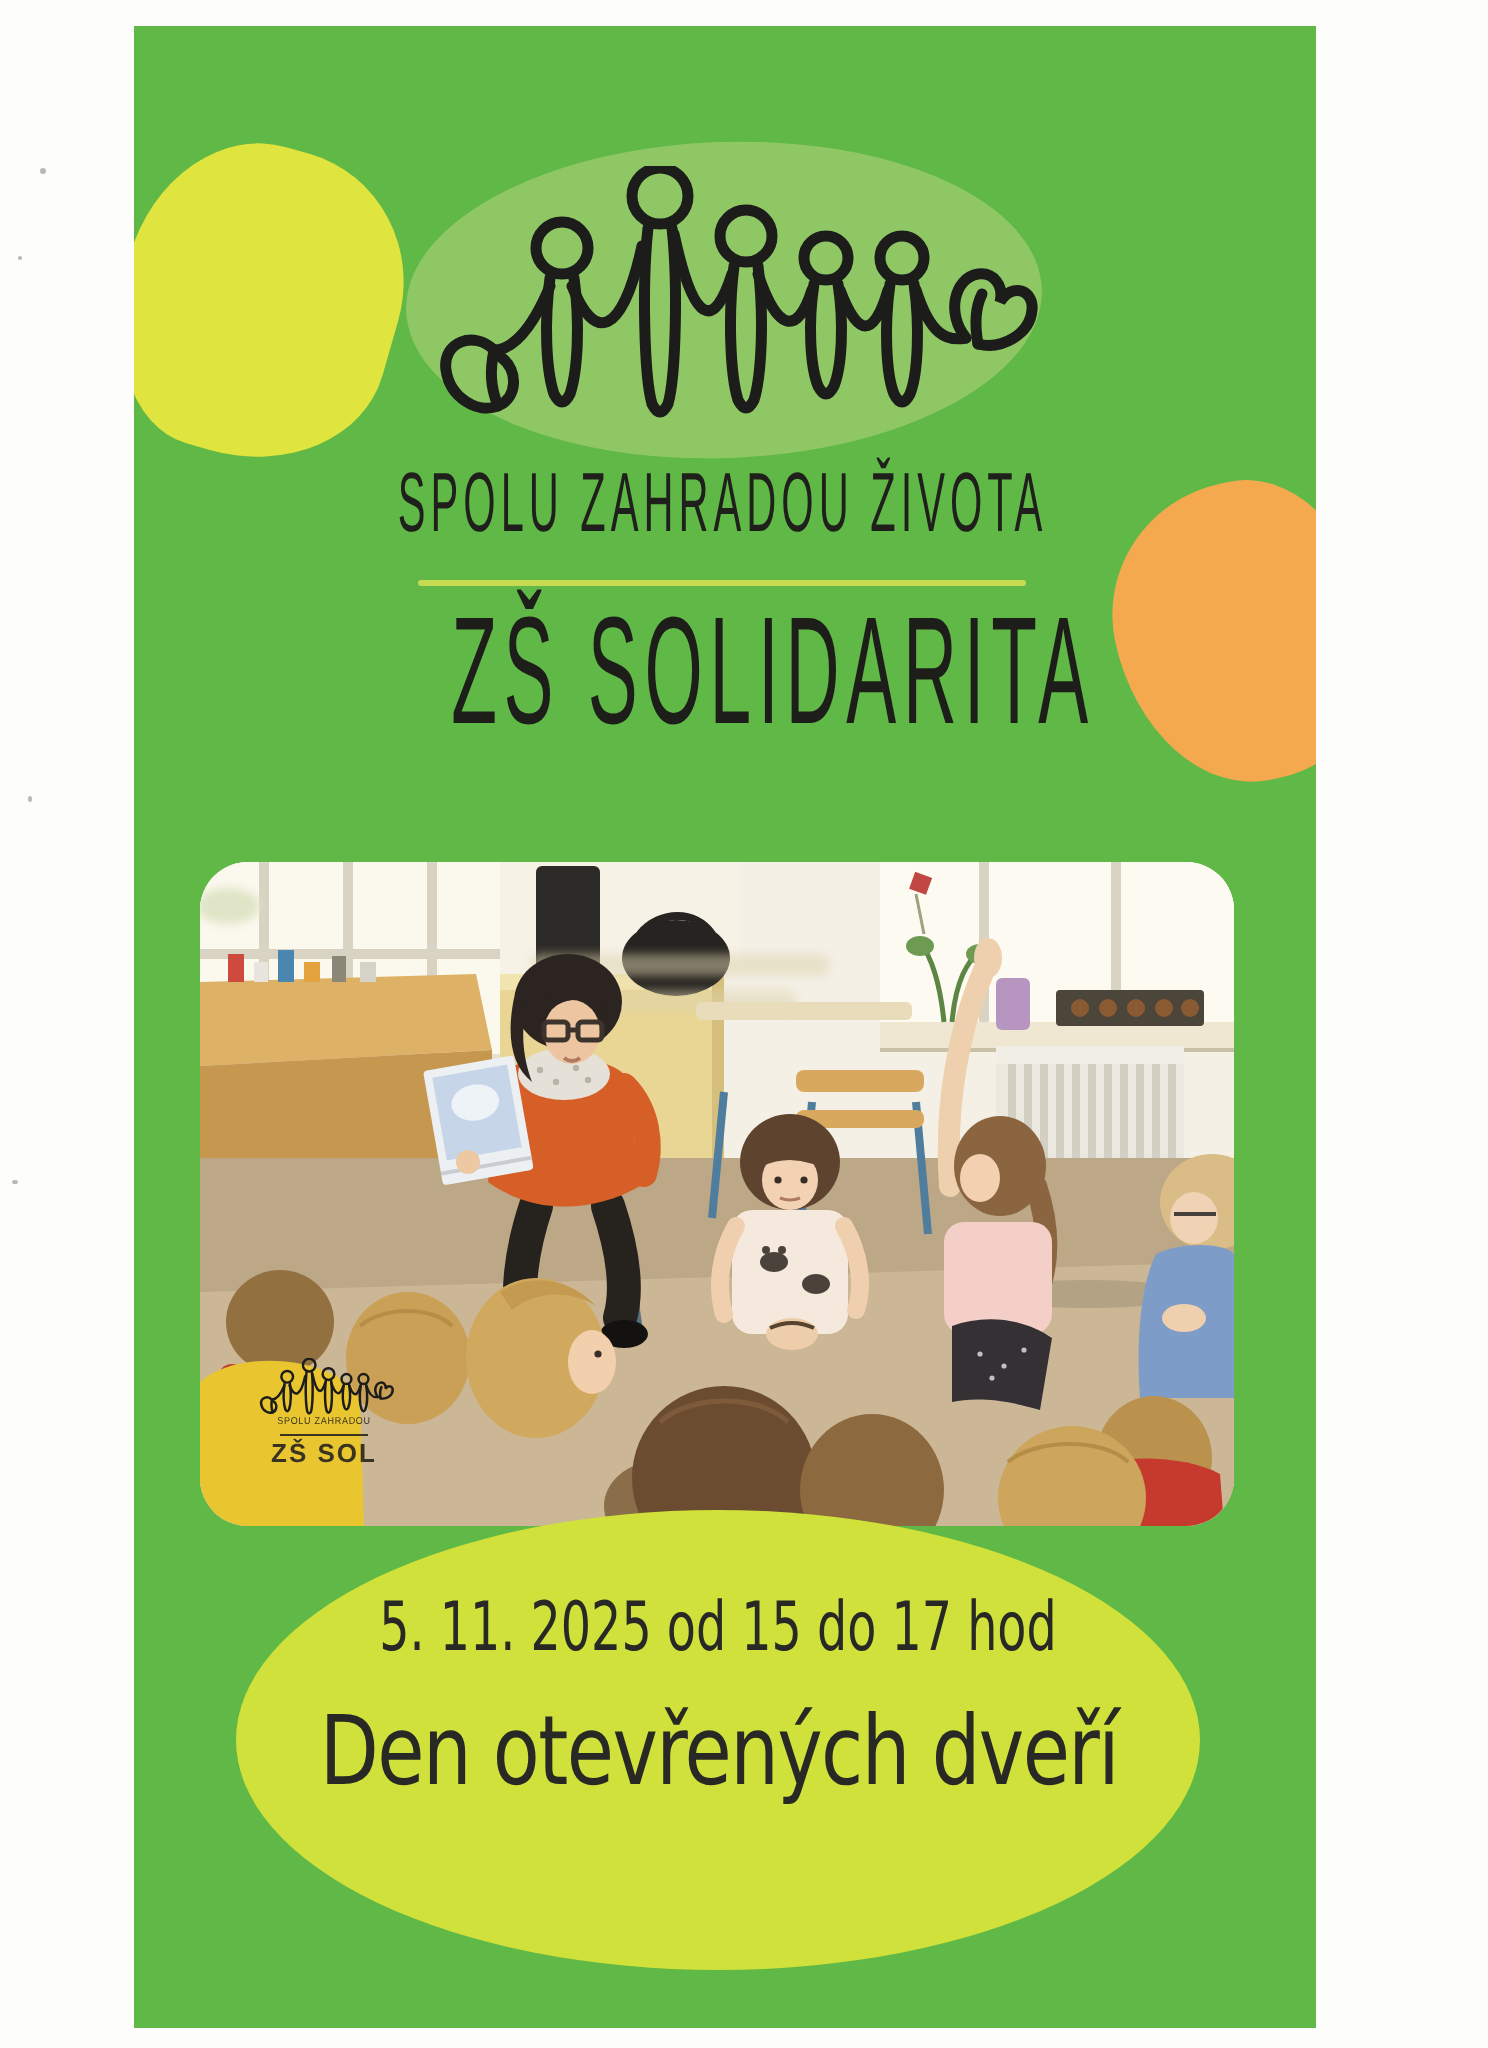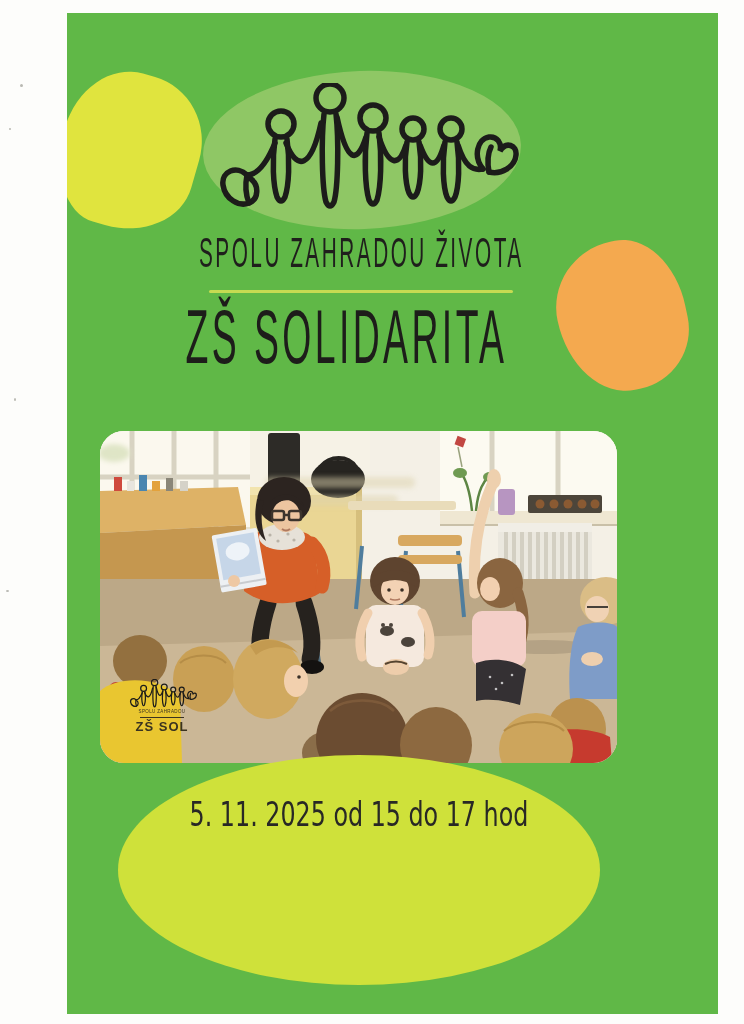--- a/index.html
+++ b/index.html
@@ -3,21 +3,21 @@
 <meta charset="utf-8">
 <style>
   html,body{margin:0;padding:0;}
   body{
     width:744px;height:1024px;position:relative;overflow:hidden;
     background:#fdfdfb;font-family:"Liberation Sans",sans-serif;
   }
   .speck{position:absolute;border-radius:50%;background:#b9b9b2;}
   
   .poster{
-    position:absolute;left:67px;top:13px;width:651px;height:1001px;
+    position:absolute;left:67px;top:13px;width:591px;height:1001px;
     background:#60b847;overflow:hidden;
   }
   
   .blob{position:absolute;}
   .blob-yellow{
     left:-6px;top:60px;width:138px;height:156px;background:#e0e43e;
     border-radius:48% 52% 58% 42% / 52% 48% 42% 58%;
     transform:rotate(16deg);
   }
   .blob-light{
@@ -40,22 +40,22 @@
   .org-line span{
     display:inline-block;font-size:40px;font-weight:400;letter-spacing:.12em;
     transform:scale(.52,1.05);transform-origin:center;
   }
   .divider{
     position:absolute;left:142px;top:277px;width:304px;height:3px;
     background:#c6db52;border-radius:2px;
   }
   .school-line{
     position:absolute;left:0;top:284px;width:589px;height:78px;
-    display:flex;align-items:center;justify-content:flex-end;
-    color:#1d1d1a;white-space:nowrap;
+    display:flex;align-items:center;justify-content:center;
+    color:#1d1d1a;white-space:nowrap;padding-left:25px;
   }
   .school-line span{
     display:inline-block;font-size:72px;font-weight:400;letter-spacing:.09em;
     transform:scale(.52,1.06);transform-origin:center;
   }
   
   .photo{
     position:absolute;left:33px;top:418px;width:517px;height:332px;
     border-radius:24px;overflow:hidden;background:#f4f0e6;
   }
@@ -341,16 +341,19 @@
         <div class="wm-line1">SPOLU ZAHRADOU</div>
         <div class="wm-rule"></div>
         <div class="wm-line2">ZŠ SOL</div>
       </div>
     </div>
 
     <div class="event-ellipse">
       <div class="event-date">
         <span>5. 11. 2025 od 15 do 17 hod</span>
       </div>
+      <div class="event-title">
+        <span>Den otevřených dveří</span>
+      </div>
     </div>
 
   </div>
 </div>
 
 </body></html>

